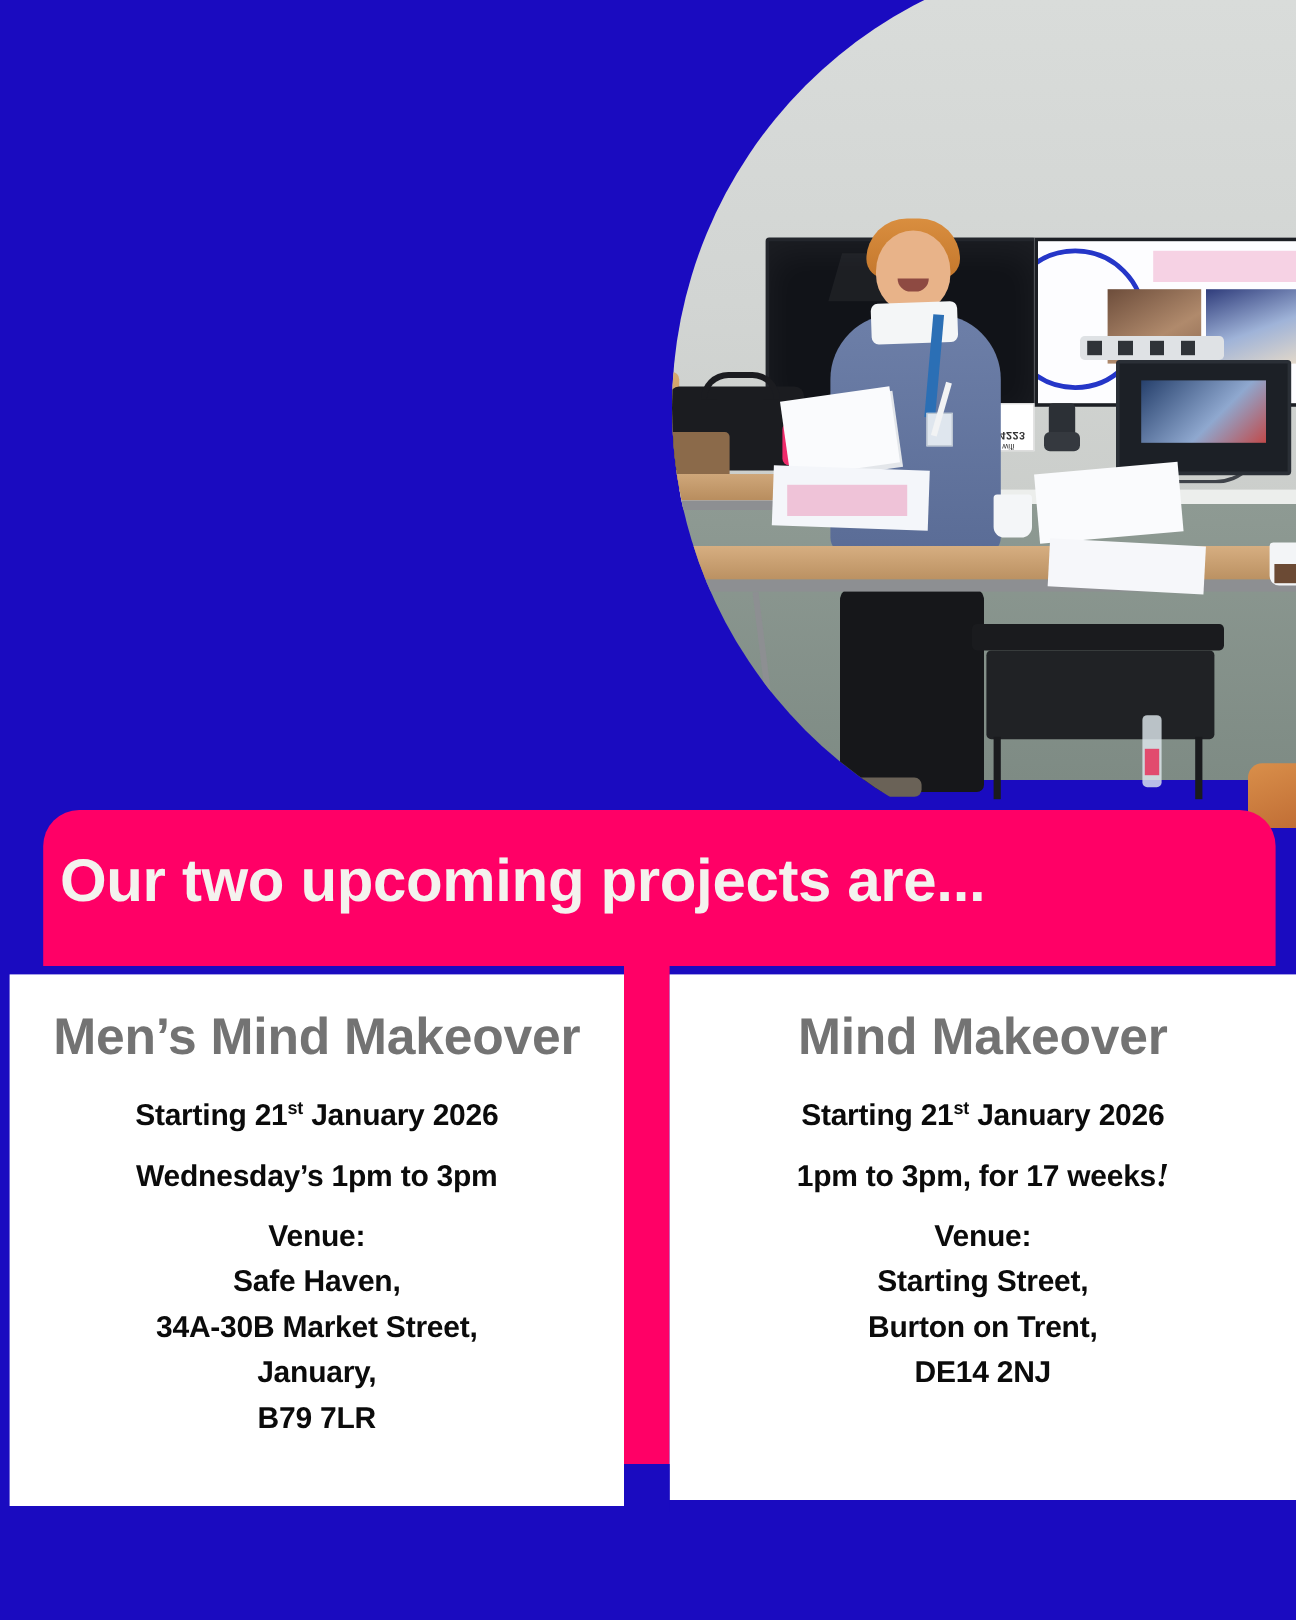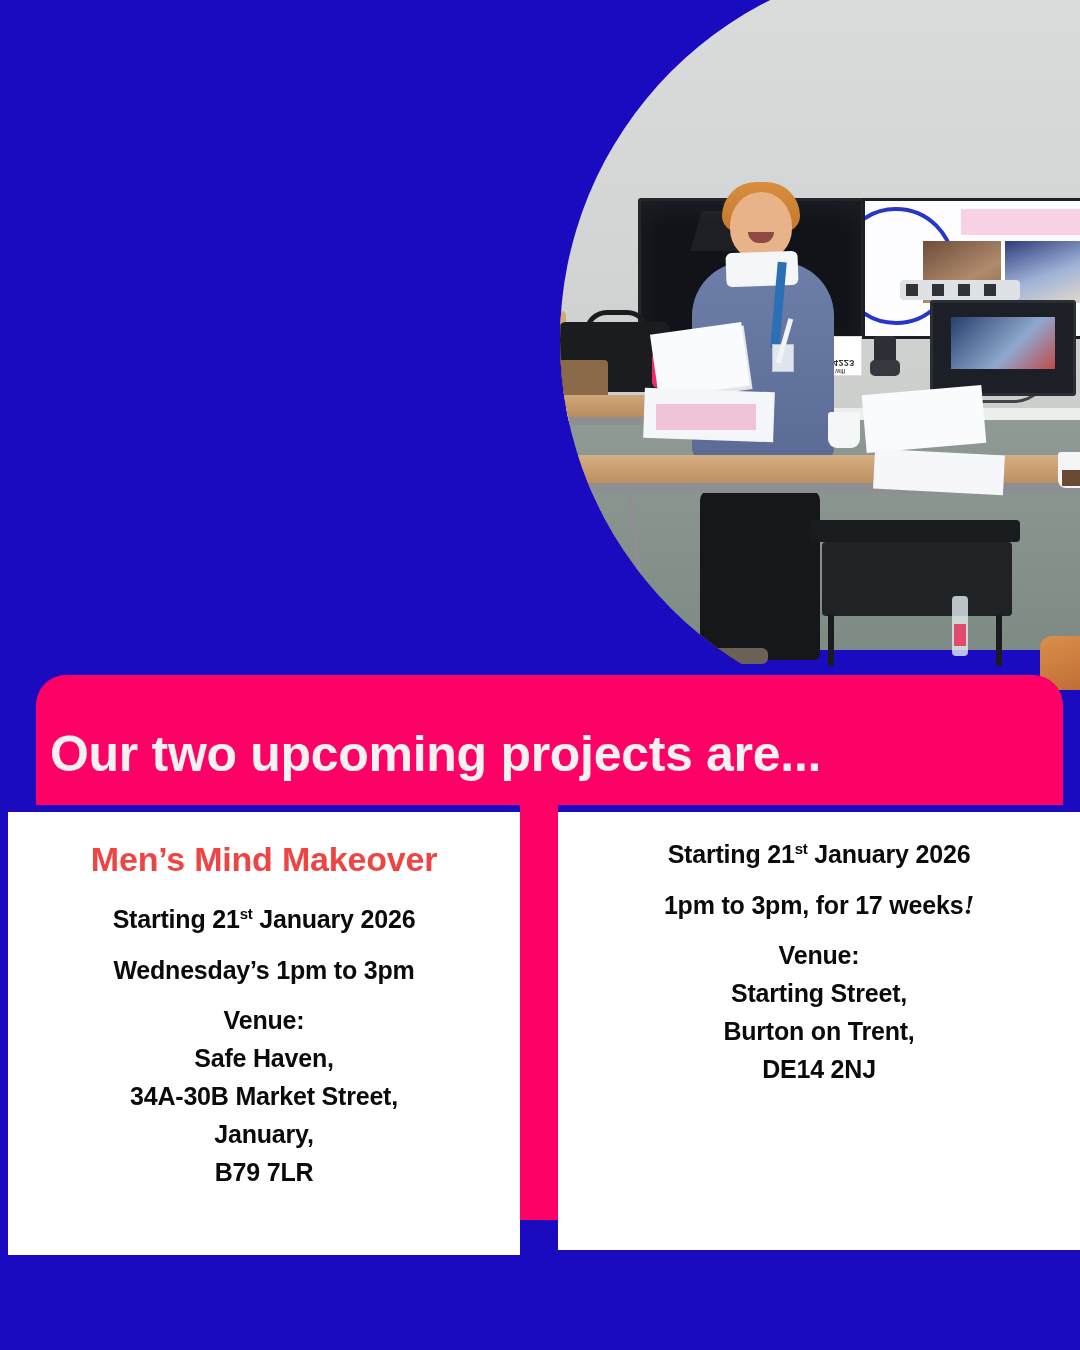--- a/index.html
+++ b/index.html
@@ -314,21 +314,20 @@
   .pink-banner-text {
     position: absolute;
     left: 14px;
     top: 30px;
     width: 1010px;
     color: #f4f2ee;
     font-size: 50px;
     font-weight: bold;
     letter-spacing: -0.3px;
     white-space: nowrap;
-    margin-top: 20px;
   }
 
   
   .divider-pink {
     position: absolute;
     left: 520px;
     top: 805px;
     width: 38px;
     height: 415px;
     background: #ff0066;
@@ -351,22 +350,22 @@
     background: #ffffff;
     z-index: 5;
     text-align: center;
     padding-top: 28px;
     box-sizing: border-box;
   }
   .card-left  { left: 8px;   width: 512px; height: 443px; }
   .card-right { left: 558px; width: 522px; height: 438px; }
 
   .card-title {
-    color: #ef4444;
-    font-size: 34px;
+    color: #737373;
+    font-size: 43px;
     font-weight: bold;
     margin: 0 0 26px 0;
     letter-spacing: -0.2px;
   }
   .card-line {
     color: #0b0b0b;
     font-size: 25px;
     font-weight: bold;
     margin: 0 0 20px 0;
     letter-spacing: -0.2px;
@@ -471,20 +470,21 @@
   <div class="venue-block">
     <p class="card-line">Venue:</p>
     <p class="card-line">Safe Haven,</p>
     <p class="card-line">34A-30B Market Street,</p>
     <p class="card-line">January,</p>
     <p class="card-line">B79 7LR</p>
   </div>
 </div>
 
 <div class="card card-right">
+  <h2 class="card-title">Mind Makeover</h2>
   <p class="card-line"><span>Starting 21</span><sup>st</sup><span> January 2026</span></p>
   <p class="card-line"><span>1pm to 3pm, for 17 weeks</span><span class="bang">!</span></p>
   <div class="venue-block">
     <p class="card-line">Venue:</p>
     <p class="card-line">Starting Street,</p>
     <p class="card-line">Burton on Trent,</p>
     <p class="card-line">DE14 2NJ</p>
   </div>
 </div>
 

